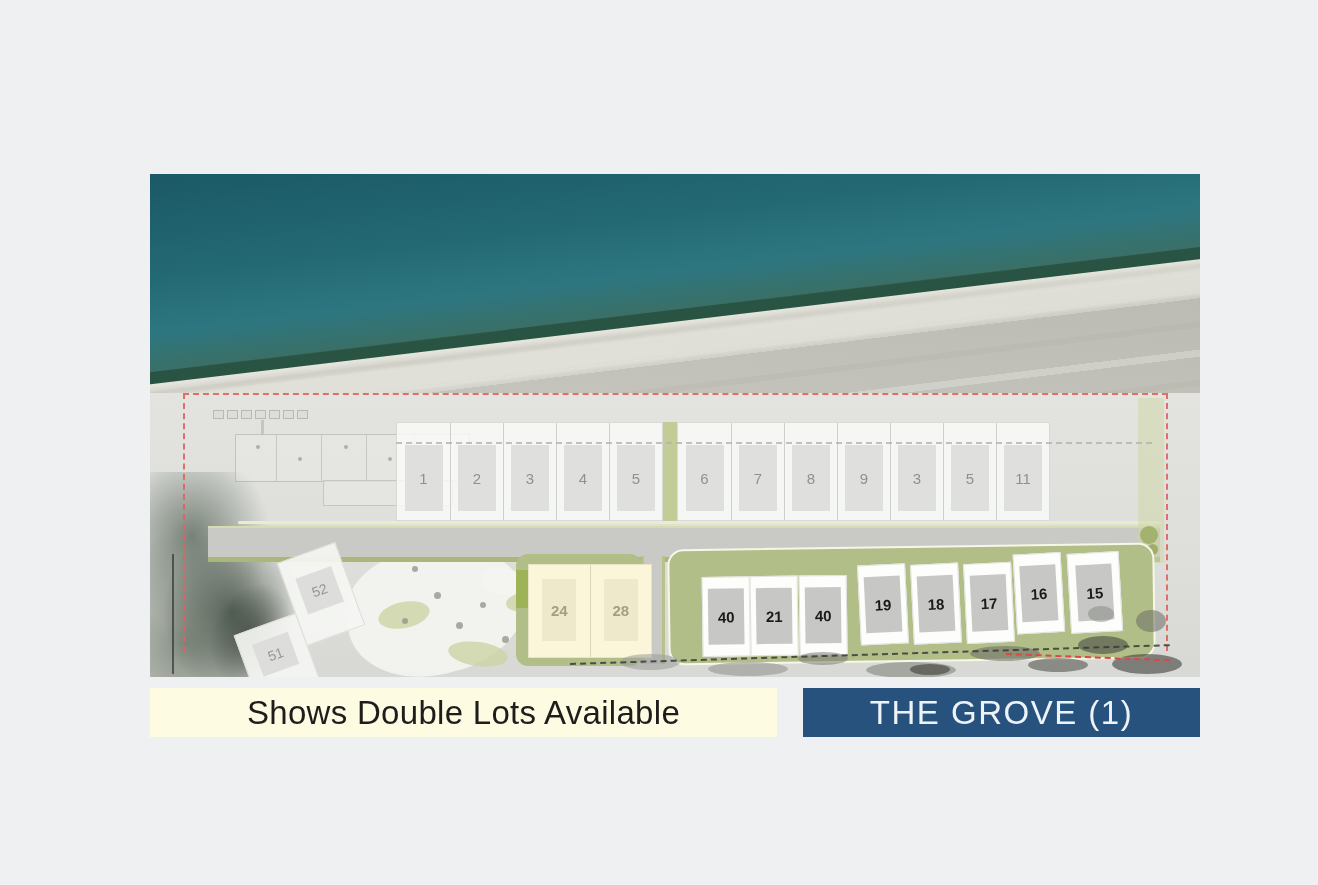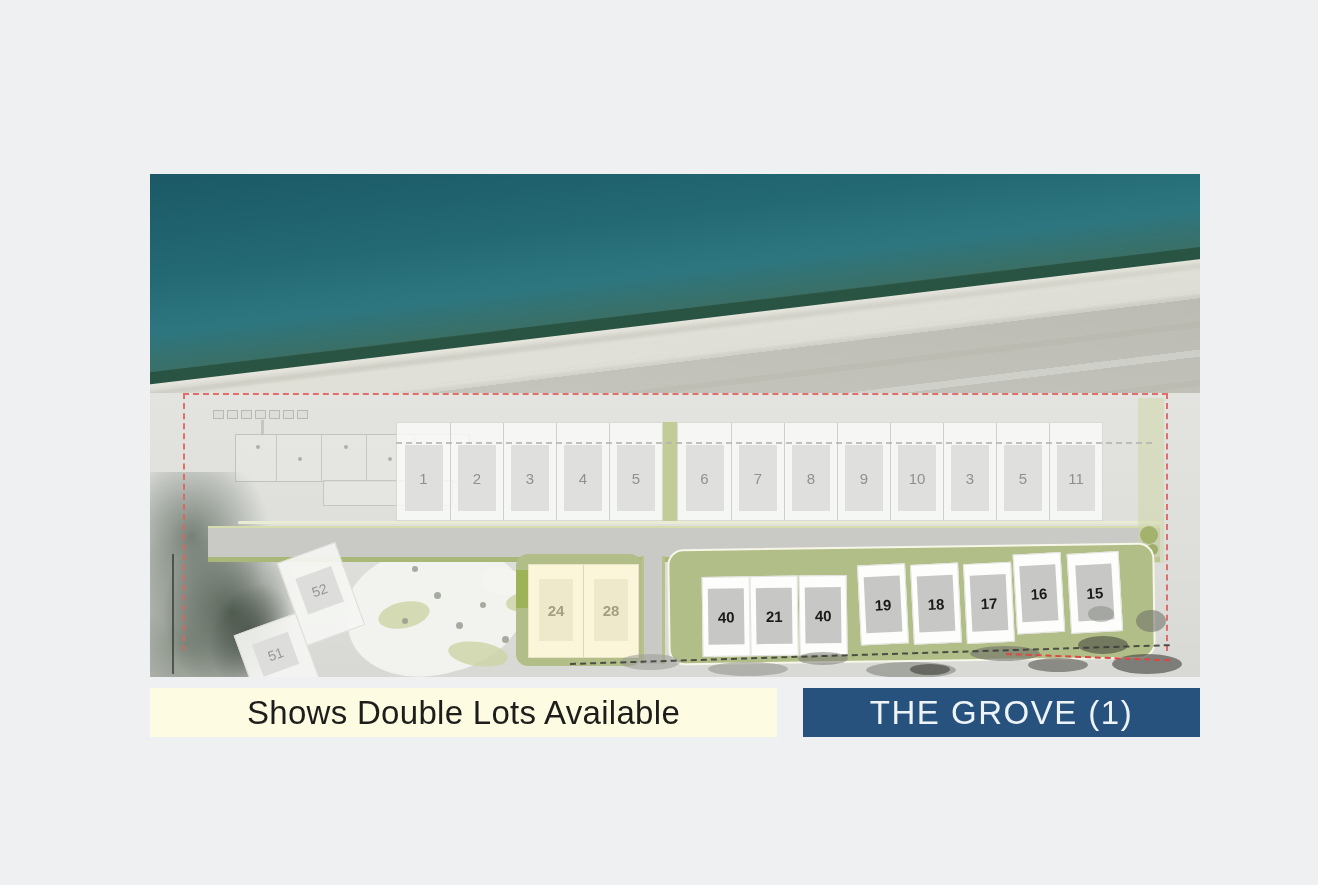--- a/index.html
+++ b/index.html
@@ -64,21 +64,21 @@
   .path-line { position:absolute; left:88px; top:347px; width:924px; height:3px; background:#e9ecd2; border-radius:3px; }
   .road-h { position:absolute; left:58px; top:352px; width:952px; height:36px; background:#c9cac6; border-top:2px solid #d6dcae; border-bottom:5px solid #a9b878; }
   .road-v { position:absolute; left:491px; top:382px; width:24px; height:108px; background:#c9cac6; border-left:3px solid #b7c28b; border-right:3px solid #b7c28b; }
   .green-strip-r { position:absolute; left:988px; top:224px; width:26px; height:165px; background:rgba(205,214,164,.5); }
   .tree-big { position:absolute; left:990px; top:352px; width:18px; height:18px; border-radius:50%; background:#a3b26d; }
   .tree-big2 { position:absolute; left:997px; top:370px; width:11px; height:11px; border-radius:50%; background:#9fae69; }
 
   
   .cream-pad { position:absolute; left:366px; top:380px; width:126px; height:112px; background:#b2be88; border-radius:12px; }
   .cream-tab { position:absolute; left:366px; top:396px; width:12px; height:38px; background:#9eb257; }
-  .cream-block { position:absolute; left:378px; top:390px; width:111px; height:94px; background:#fbf5d9; border:1px solid #eae4c6; display:flex; }
+  .cream-block { position:absolute; left:378px; top:390px; width:124px; height:94px; background:#fbf5d9; border:1px solid #eae4c6; display:flex; }
   .lotC { flex:1; position:relative; border-left:1px solid #ddd6b6; }
   .lotC:first-child { border-left:none; }
   .lotC .pad { width:34px; height:62px; margin:14px auto 0; background:#efe9cb; display:flex; align-items:center; justify-content:center;
                color:#a59f82; font-size:15px; font-weight:600; }
 
   
   .grove { position:absolute; left:518px; top:372px; width:487px; height:116px; background:#b2be88; border:2px solid #f7f7e9; border-radius:16px; transform:rotate(-.8deg); }
   .lotG { position:absolute; width:48px; height:80px; background:#fdfdfc; border:1px solid #e2e2de; }
   .lotG .pad { width:36px; height:56px; margin:11px auto 0; background:#c7c8c5; display:flex; align-items:center; justify-content:center;
                color:#1a1a1a; font-size:15px; font-weight:700; }
@@ -200,23 +200,20 @@
         <div class="lotA">
             <div class="pad">7</div>
           </div>
         <div class="lotA">
             <div class="pad">8</div>
           </div>
         <div class="lotA">
             <div class="pad">9</div>
           </div>
         <div class="lotA">
-            <div class="pad">10</div>
-          </div>
-        <div class="lotA">
             <div class="pad">3</div>
           </div>
         <div class="lotA">
             <div class="pad">5</div>
           </div>
         <div class="lotA">
             <div class="pad">11</div>
           </div>
       </div>
     </div>

